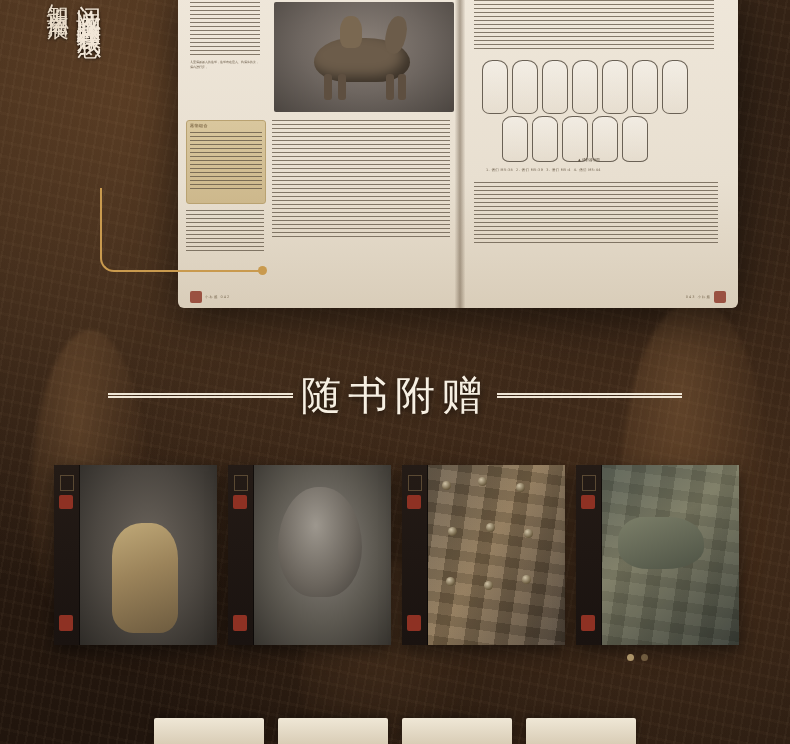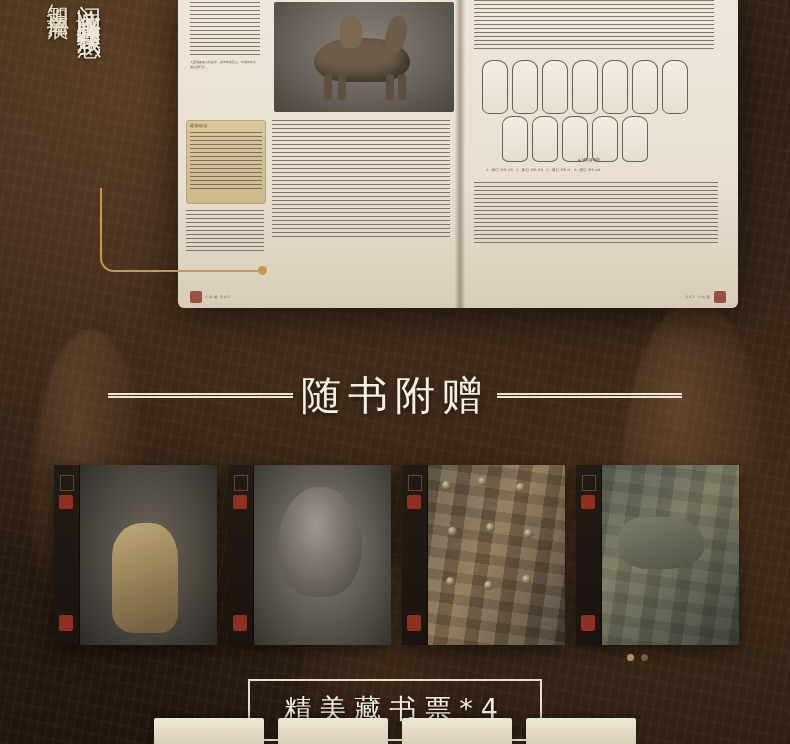--- a/index.html
+++ b/index.html
@@ -551,23 +551,20 @@
         <div class="hands"></div>
       </div>
     </div>
 
     <div class="dot-nav">
       <div class="dot"></div>
       <div class="dot" style="opacity:.45;"></div>
     </div>
   </div>
 
-  <div class="caption-wrap">
-    <div class="caption">精美藏书票*4</div>
-  </div>
 
   <div class="bottom-strip">
     <div class="strip-card"></div>
     <div class="strip-card"></div>
     <div class="strip-card"></div>
     <div class="strip-card"></div>
   </div>
 </div>
 
 </body></html>

